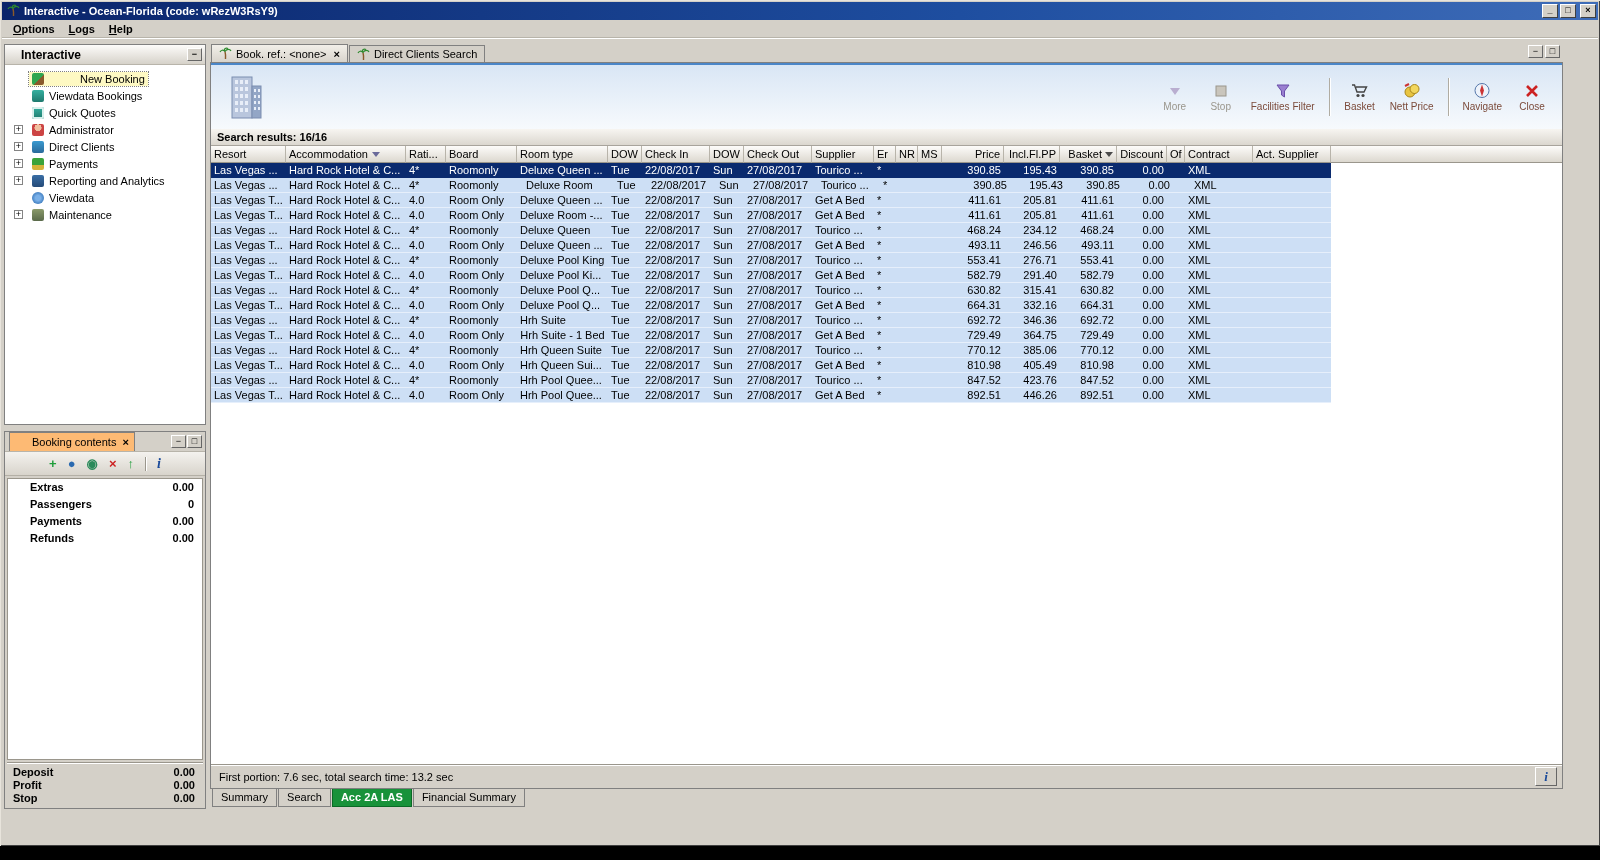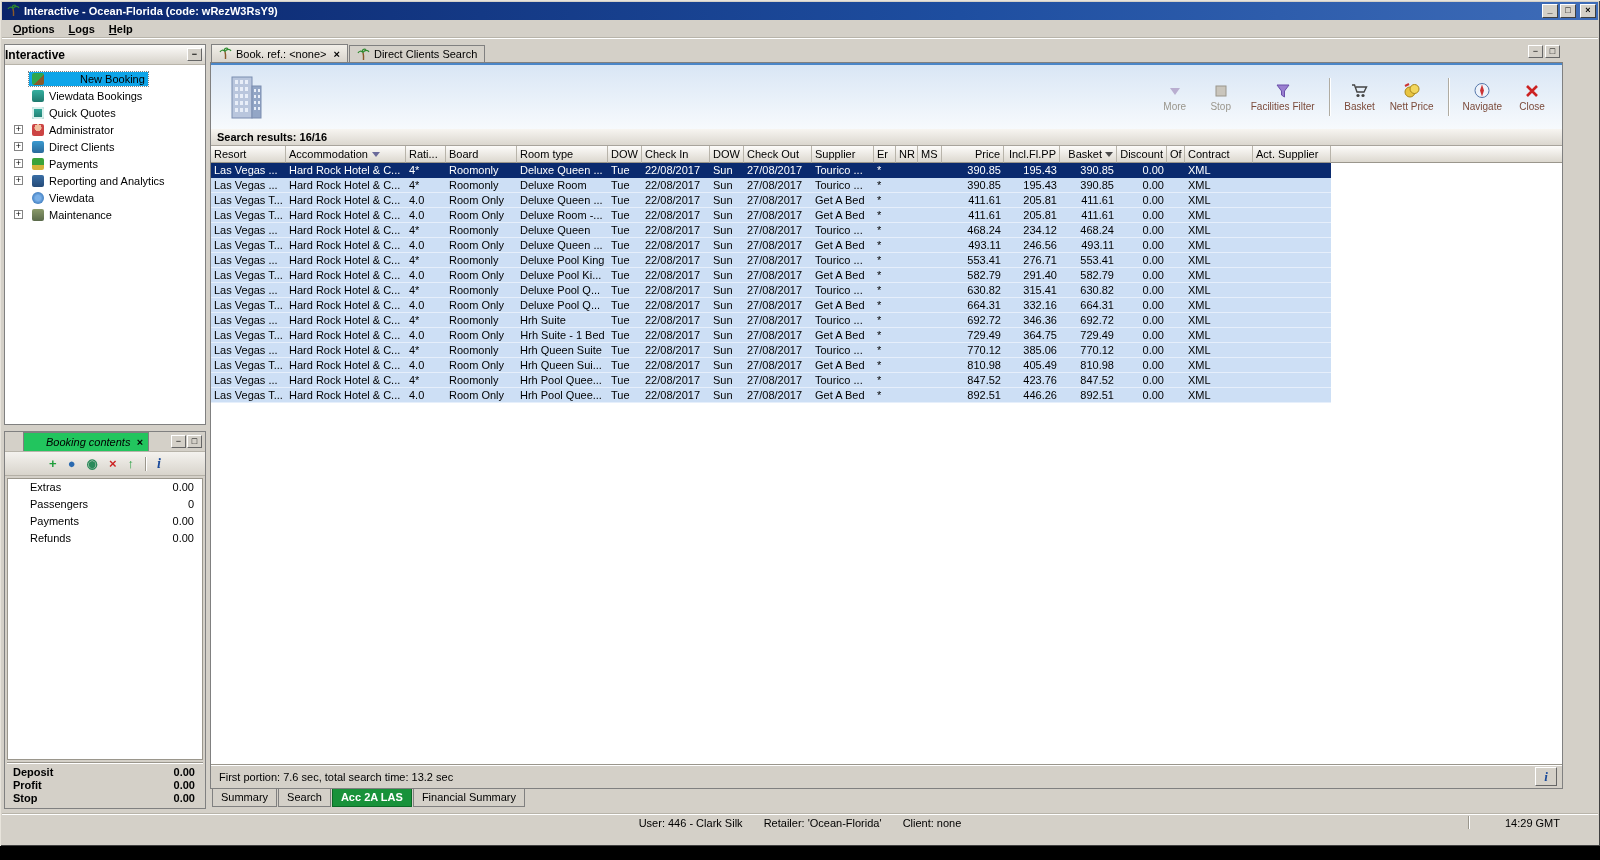--- a/index.html
+++ b/index.html
@@ -21,59 +21,59 @@
   
   .menubar { position:absolute; left:2px; top:21px; right:2px; height:17px; display:flex; align-items:center;
              border-bottom:1px solid #b8b4aa; box-shadow:0 1px 0 #fff; padding-left:4px; }
   .menu-item { display:inline-block; padding:2px 7px;font-weight:bold; }
   .menu-item::first-letter { text-decoration:underline; }
 
   
   .sidebar-panel { position:absolute; left:4px; top:44px; width:202px; height:381px; background:#fff;
                    border:1px solid #808080; }
   .sp-header { height:20px; background:linear-gradient(#fdfcfa,#d6d2ca); border-bottom:1px solid #b8b4aa;
-               display:flex; align-items:center; font-weight:bold; font-size:12px; padding-left:0; position:relative; }
+               display:flex; align-items:center; font-weight:bold; font-size:12px; padding-left:16px; position:relative; }
   .mini-btn { width:15px; height:13px; background:#d4d0c8; border:1px solid; border-color:#fff #666 #666 #fff;
               font-size:9px; line-height:10px; text-align:center; display:inline-block; }
   .sp-header .mini-btn { position:absolute; right:3px; top:3px; }
   .tree { padding-top:5px; }
   .tree-item { height:17px; display:flex; align-items:center; padding-left:9px; }
   .expander { width:9px; height:9px; border:1px solid #848484; background:#fff; font-size:9px; line-height:7px;
               text-align:center; margin-right:6px; flex:none; }
   .expander-space { width:15px; flex:none; }
   .node { display:flex; align-items:center; gap:5px; padding:1px 3px; }
-  .node.selected { background:#0ea5e9; outline:1px dotted #808080;gap:36px; }
+  .node.selected { background:#fef9c3; outline:1px dotted #808080;gap:36px; }
   .tree-icon { width:12px; height:12px; display:inline-block; border-radius:2px; flex:none; }
   .new-booking-icon { background:linear-gradient(135deg,#2fa64f 58%,#8a5a2a 58%); }
   .completed-bookings-icon { background:linear-gradient(#35b0a0,#1f7a6e); }
   .quick-quotes-icon { background:linear-gradient(#35b0a0,#1f7a6e); box-shadow:inset 0 0 0 2px #d8f0ec; }
   .administrator-icon { background:radial-gradient(circle at 50% 32%,#f0c0a0 34%,#c44 36%); }
   .direct-clients-icon { background:linear-gradient(#3a9ad0,#2a6a9a); }
   .payments-icon { background:linear-gradient(#3aa33a 60%,#d4b33a 60%); }
   .reporting-icon { background:linear-gradient(#3a6ea5,#244a78); }
   .viewdata-icon { background:radial-gradient(circle,#7ab0e8 30%,#2a6ab0 90%); border-radius:50%; }
   .maintenance-icon { background:linear-gradient(#8a9a6a,#5a6a4a); }
 
   
   .booking-panel { position:absolute; left:4px; top:431px; width:202px; height:378px; background:#d4d0c8;
                    border:1px solid #808080; }
   .bp-header { height:20px; position:relative; border-bottom:1px solid #b8b4aa; }
-  .bp-tab { position:absolute; left:18px; bottom:0; height:19px; display:flex; align-items:center; gap:4px;
-            padding:0 5px; background:#22c55e; border:1px solid #808080; border-bottom:none;font-style:italic; }
+  .bp-tab { position:absolute; left:4px; bottom:0; height:19px; display:flex; align-items:center; gap:4px;
+            padding:0 5px; background:#fdba74; border:1px solid #808080; border-bottom:none; }
   .tab-icon { width:13px; height:13px; display:inline-flex; flex:none; }
   .bp-close { font-size:11px; font-weight:bold; line-height:10px; margin-left:2px; }
   .bp-header .b1 { position:absolute; right:19px; top:3px; }
   .bp-header .b2 { position:absolute; right:3px; top:3px; }
   .bp-toolbar { height:24px; background:linear-gradient(#f4f2ee,#d8d4cc); border-bottom:1px solid #b4b0a6;
                 display:flex; align-items:center; justify-content:center; gap:11px; }
   .bico { font-weight:bold; font-size:13px; line-height:14px; }
   .bico.info-icon { font-family:"Liberation Serif", serif; font-style:italic; font-size:14px; }
   .bsep { width:1px; height:14px; background:#9a968c; box-shadow:1px 0 0 #fff; }
   .bp-list { position:absolute; top:46px; left:2px; right:2px; bottom:48px; background:#fff; border:1px solid #9a968c; }
-  .bl-row { display:flex; justify-content:space-between; padding:2px 8px 0 22px; height:17px; }
+  .bl-row { display:flex; justify-content:space-between; padding:2px 8px 0 22px; height:17px;font-weight:bold; }
   .bp-totals { position:absolute; bottom:2px; left:2px; right:2px; height:44px; border-top:1px solid #9a968c;
                box-shadow:inset 0 1px 0 #fff; padding-top:3px; }
   .bt-row { display:flex; justify-content:space-between; font-weight:bold; padding:0 8px 0 6px; line-height:13px; }
 
   
   .main { position:absolute; left:210px; top:44px; width:1353px; height:765px; }
   .tabbar { height:18px; position:relative; display:flex; align-items:flex-end; padding-left:1px; }
   .tab { height:17px; display:flex; align-items:center; gap:4px; padding:0 7px; background:#d4d0c8;
          border:1px solid #808080; border-bottom:none; margin-right:1px; white-space:nowrap; }
   .tab.active { height:18px; background:linear-gradient(#f2efe9,#d8d4cc); }
@@ -498,21 +498,21 @@
             <div class="tcell r" style="width: 50px;">0.00</div>
             <div class="tcell" style="width: 18px;"></div>
             <div class="tcell" style="width: 68px;">XML</div>
             <div class="tcell" style="width: 78px;"></div>
           </div>
           <div class="trow">
             <div class="tcell" style="width: 75px;">Las Vegas ...</div>
             <div class="tcell" style="width: 120px;">Hard Rock Hotel &amp; C...</div>
             <div class="tcell" style="width: 40px;">4*</div>
             <div class="tcell" style="width: 71px;">Roomonly</div>
-            <div class="tcell" style="width: 91px;">Deluxe Room</div>
+            <div class="tcell" style="width: 91px; margin-left: 6px;">Deluxe Room</div>
             <div class="tcell" style="width: 34px;">Tue</div>
             <div class="tcell" style="width: 68px;">22/08/2017</div>
             <div class="tcell" style="width: 34px;">Sun</div>
             <div class="tcell" style="width: 68px;">27/08/2017</div>
             <div class="tcell" style="width: 62px;">Tourico ...</div>
             <div class="tcell" style="width: 22px;">*</div>
             <div class="tcell" style="width: 22px;"></div>
             <div class="tcell" style="width: 24px;"></div>
             <div class="tcell r" style="width: 62px;">390.85</div>
             <div class="tcell r" style="width: 56px;">195.43</div>
@@ -839,23 +839,14 @@
     </div>
 
     <div class="bottom-tabs">
         <div class="btab">Summary</div>
         <div class="btab">Search</div>
         <div class="btab active">Acc 2A LAS</div>
         <div class="btab">Financial Summary</div>
       </div>
   </div>
 
-  <div class="statusbar">
-    <span class="sb-center">
-      <span>User: 446 - Clark Silk</span>
-      <span>Retailer: 'Ocean-Florida'</span>
-      <span>Client: none</span>
-    </span>
-    <span class="sb-div"></span>
-    <span class="sb-time">14:29 GMT</span>
-  </div>
 
 </div>
 
 </body></html>

